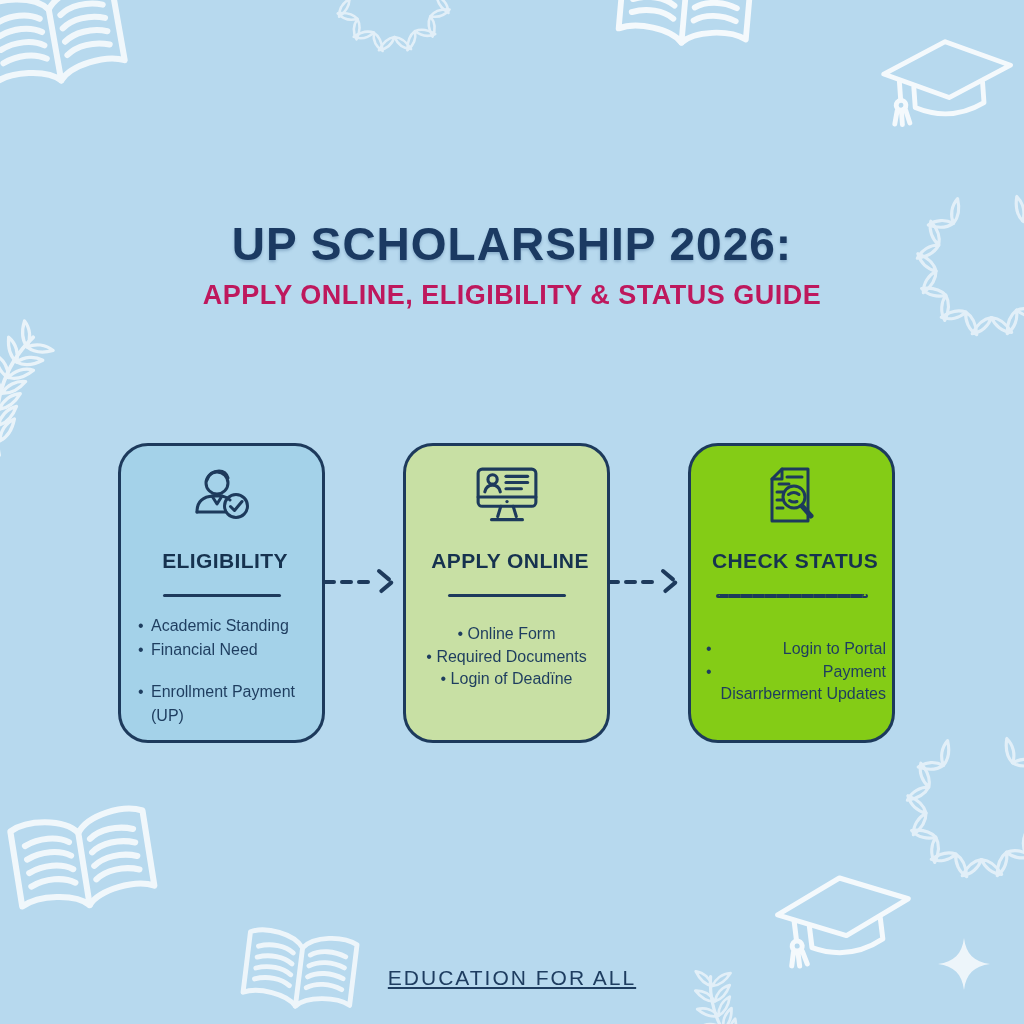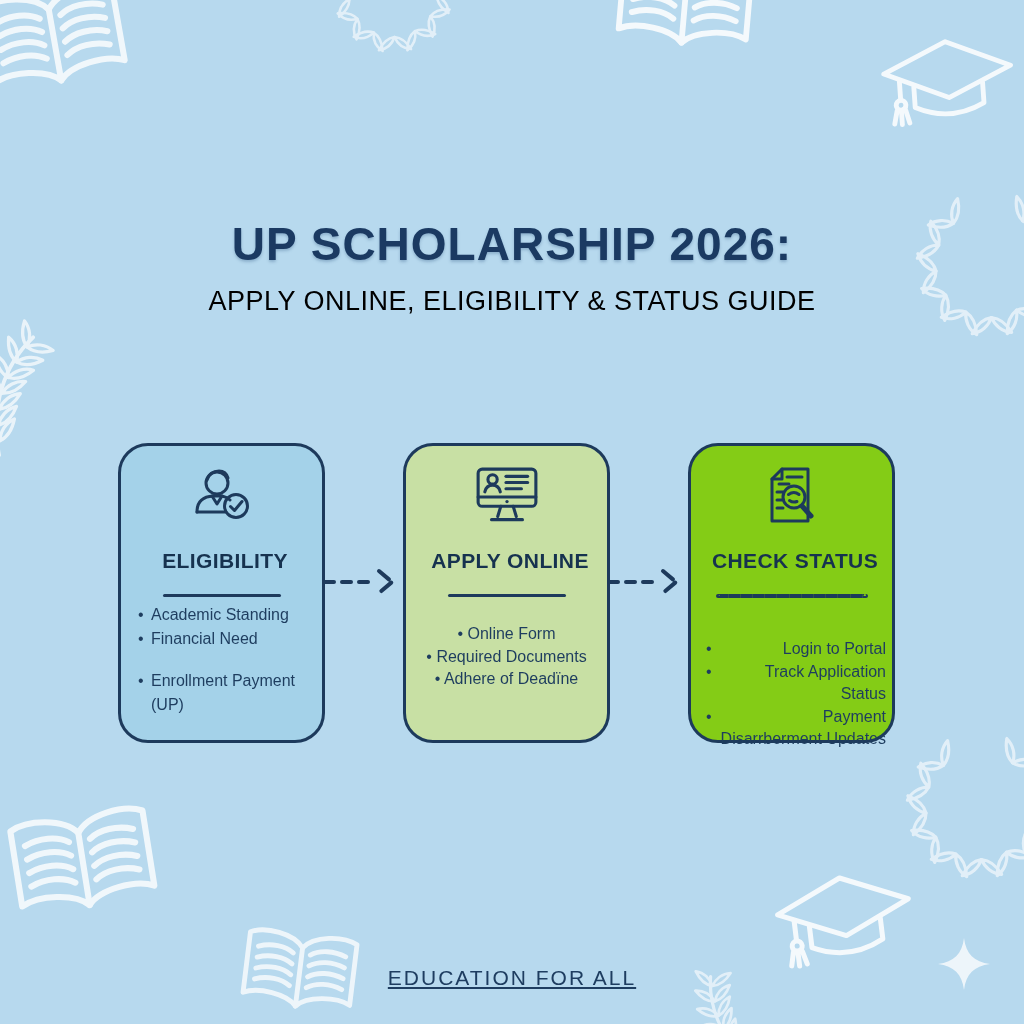--- a/index.html
+++ b/index.html
@@ -12,40 +12,40 @@
   
   .deco{position:absolute;pointer-events:none;}
   .deco svg{display:block;overflow:visible;}
   
   .header{position:absolute;top:217px;left:0;width:100%;text-align:center;}
   .title{
     font-size:46px;font-weight:800;letter-spacing:1px;color:#1b3a62;
     text-shadow:0 2px 3px rgba(70,110,150,.38);
   }
   .subtitle{
-    margin-top:15px;font-size:27px;font-weight:400;letter-spacing:.5px;color:#000000;
+    margin-top:9px;font-size:27px;font-weight:700;letter-spacing:.5px;color:#be185d;
   }
   
   .cards{position:absolute;top:443px;left:118px;width:780px;display:flex;gap:78px;}
   .card{
     width:207px;height:300px;box-sizing:border-box;flex:0 0 auto;
     border:3px solid #1d3a5c;border-radius:30px;padding-top:14px;
   }
   .card.c1{background:#a4d2e9;}
   .card.c2{background:#c8e0a4;}
   .card.c3{background:#84cc16;}
   .card-icon{height:76px;display:flex;align-items:center;justify-content:center;}
   .card-title{
     text-align:center;font-size:21px;font-weight:800;letter-spacing:.4px;
     color:#16324f;margin-top:13px;white-space:nowrap;padding-left:7px;
   }
   .divider{width:118px;height:3px;background:#1d3a5c;border-radius:2px;margin:21px auto 0;}
   .divider.dashed{background:none;height:0;width:152px;border-top:4px dashed #1d3a5c;}
   ul.bullets{list-style:none;margin:0;padding:0;font-size:16px;font-weight:500;color:#1e3d5f;}
-  ul.bullets.left{margin:6px 6px 0 17px;line-height:23.5px;}
+  ul.bullets.left{margin:17px 6px 0 17px;line-height:23.5px;}
   ul.bullets.left li{position:relative;padding-left:13px;}
   ul.bullets.left li.dot::before{content:"•";position:absolute;left:0;}
   ul.bullets.left li.gap{margin-top:19px;}
   ul.bullets.center{margin:26px 4px 0;text-align:center;line-height:22.5px;}
   ul.bullets.center li.dot::before{content:"• ";}
   ul.bullets.c3{margin-top:40px;margin-left:15px;line-height:22.5px;text-align:right;}
   
   .arrow{position:absolute;top:567px;}
   .arrow.a1{left:322px;}
   .arrow.a2{left:606px;}
@@ -213,21 +213,21 @@
         <line x1="35" y1="23" x2="50" y2="23"></line>
         <path d="M30 40 L27 50 M42 40 L45 50"></path>
         <line x1="21" y1="53" x2="51" y2="53"></line>
       </svg>
     </div>
     <div class="card-title">APPLY ONLINE</div>
     <div class="divider"></div>
     <ul class="bullets center">
       <li class="dot">Online Form</li>
       <li class="dot">Required Documents</li>
-      <li class="dot">Adhere of Deadïne</li>
+      <li class="dot">Login of Deadïne</li>
     </ul>
   </div>
 
   <div class="card c3">
     <div class="card-icon">
       <svg width="72" height="64" viewBox="0 0 72 64" class="icon-stroke">
         <path d="M26 3 H52 V55 H16 V13 Z"></path>
         <path d="M26 3 V13 H16"></path>
         <line x1="31" y1="11" x2="46" y2="11"></line>
         <line x1="23" y1="18" x2="33" y2="18"></line>
@@ -237,21 +237,20 @@
         <circle cx="38" cy="31" r="11"></circle>
         <path d="M32.5 28.5 Q38 24.5 43 28.5"></path>
         <path d="M33.5 34.5 Q37 37 41 35.5"></path>
         <line x1="46" y1="40" x2="55" y2="50" stroke-width="5"></line>
       </svg>
     </div>
     <div class="card-title">CHECK STATUS</div>
     <div class="divider dashed"></div>
     <ul class="bullets left c3">
       <li class="dot">Login to Portal</li>
-      <li class="dot">Track Application Status</li>
       <li class="dot">Payment Disarrberment Updates</li>
     </ul>
   </div>
 </div>
 
 <div class="arrow a1">
   <svg width="76" height="30" viewBox="0 0 76 30">
     <line x1="3" y1="15" x2="54" y2="15" stroke="#1d3a5c" stroke-width="4" stroke-dasharray="9 8" stroke-linecap="round"></line>
     <path d="M57 4 L70 15 L57 26" fill="none" stroke="#1d3a5c" stroke-width="4" stroke-linecap="round" stroke-linejoin="round" stroke-dasharray="13 5"></path>
   </svg>

